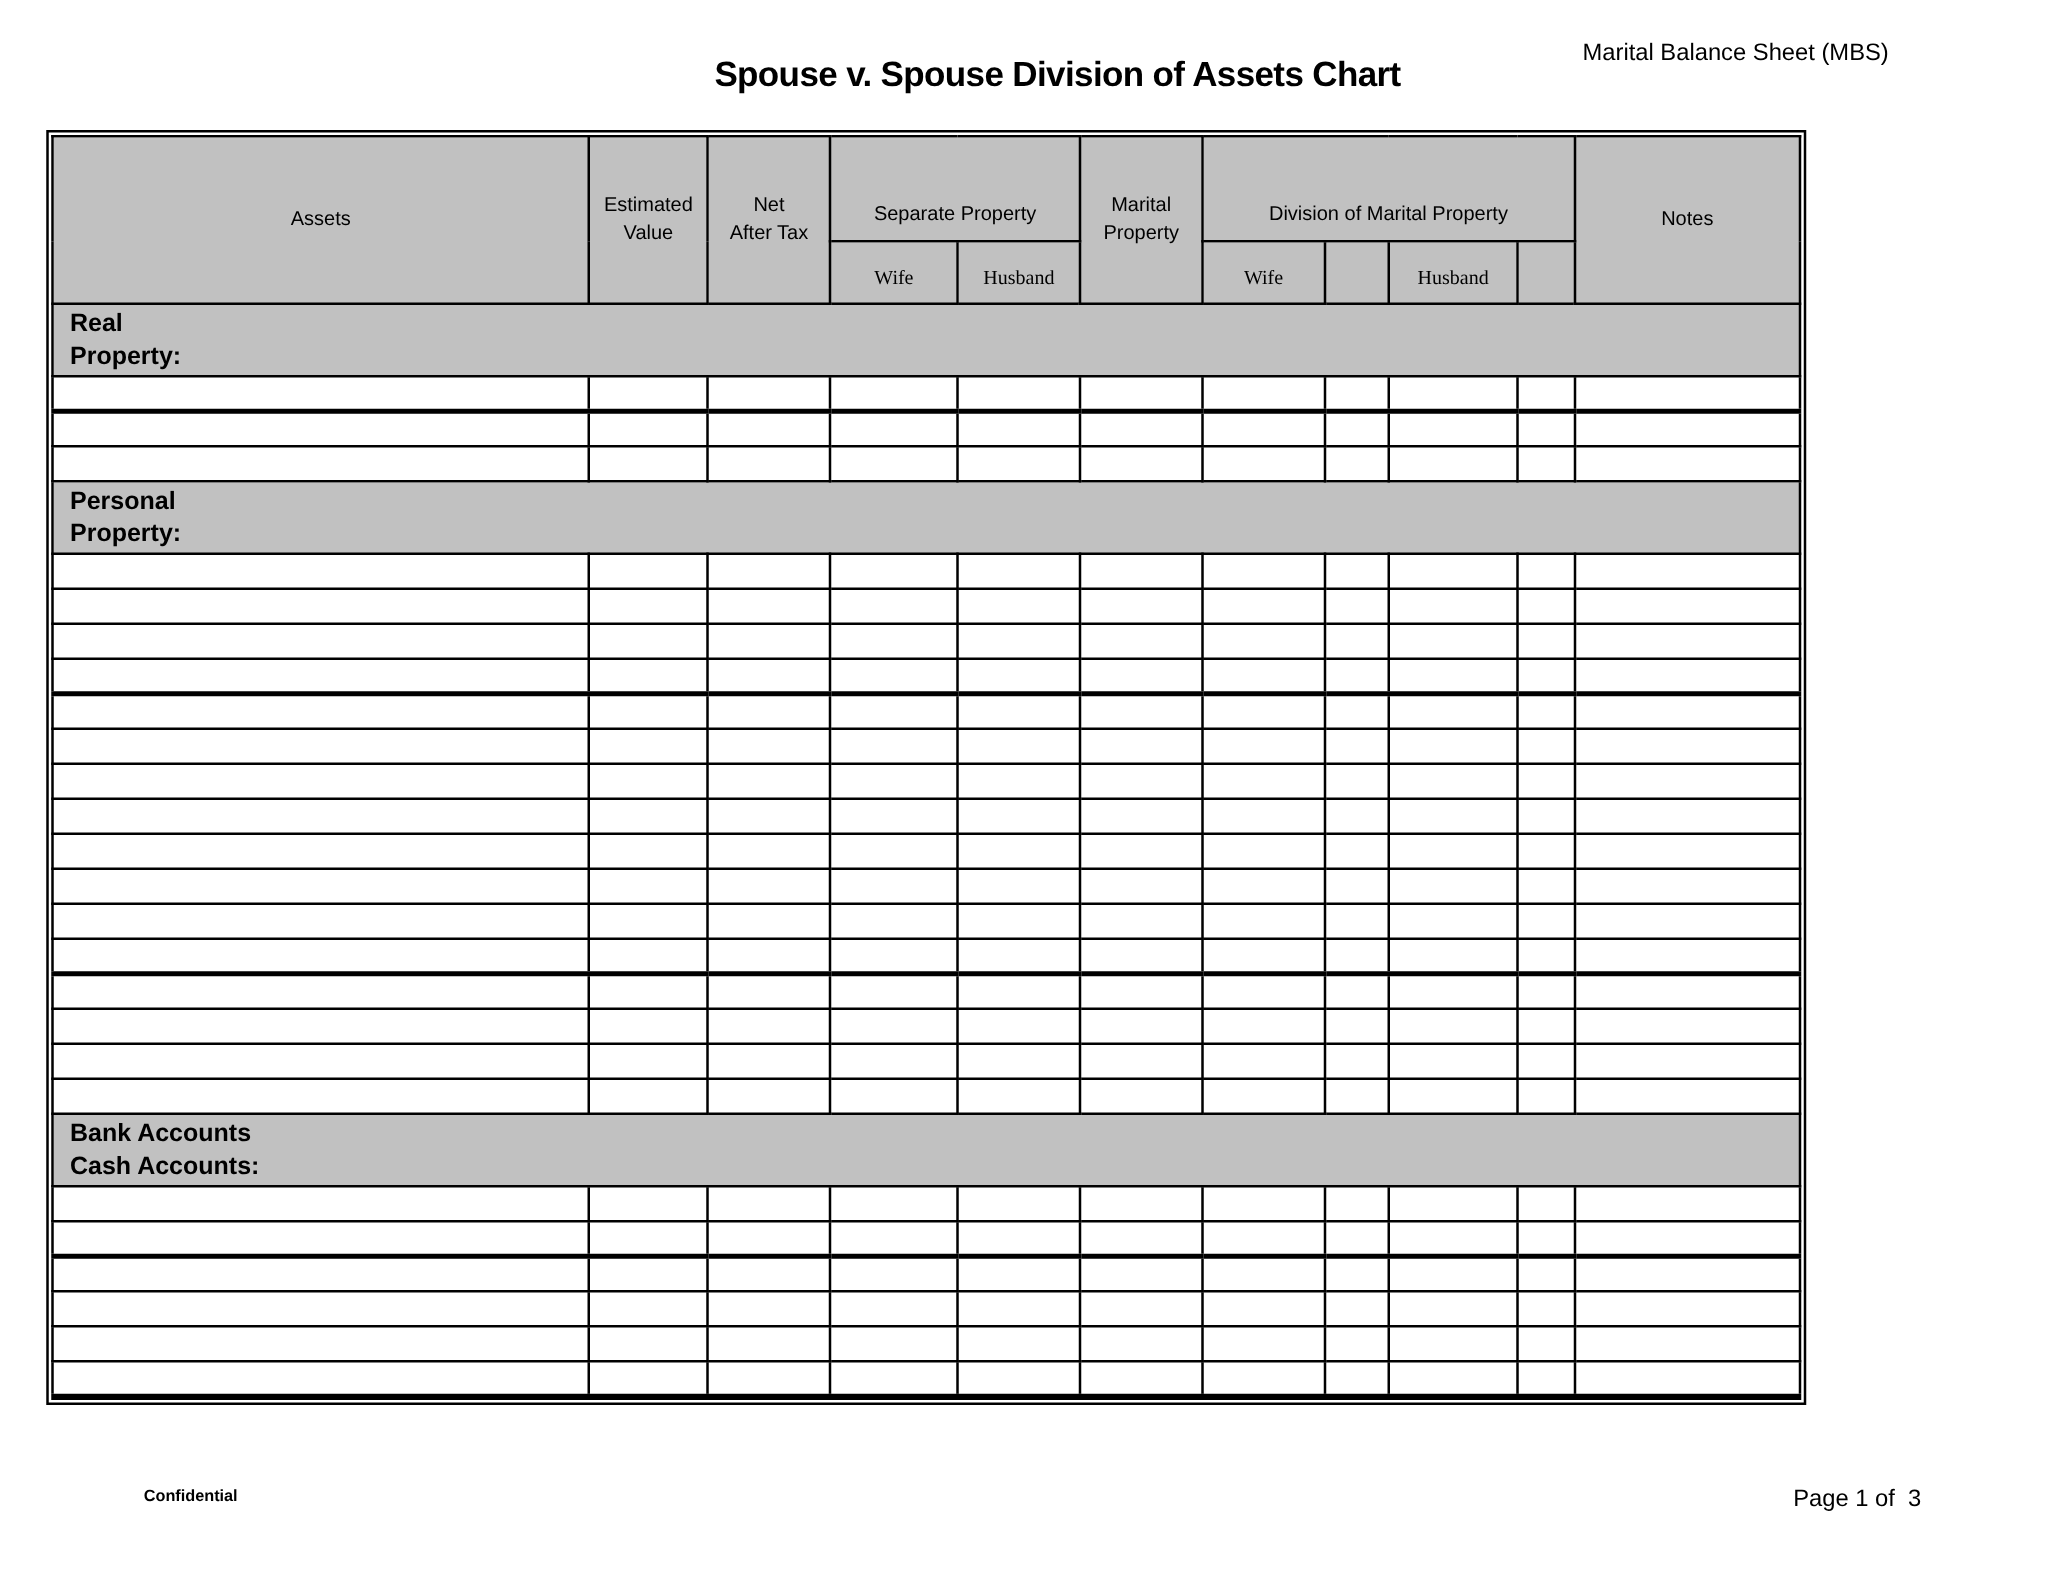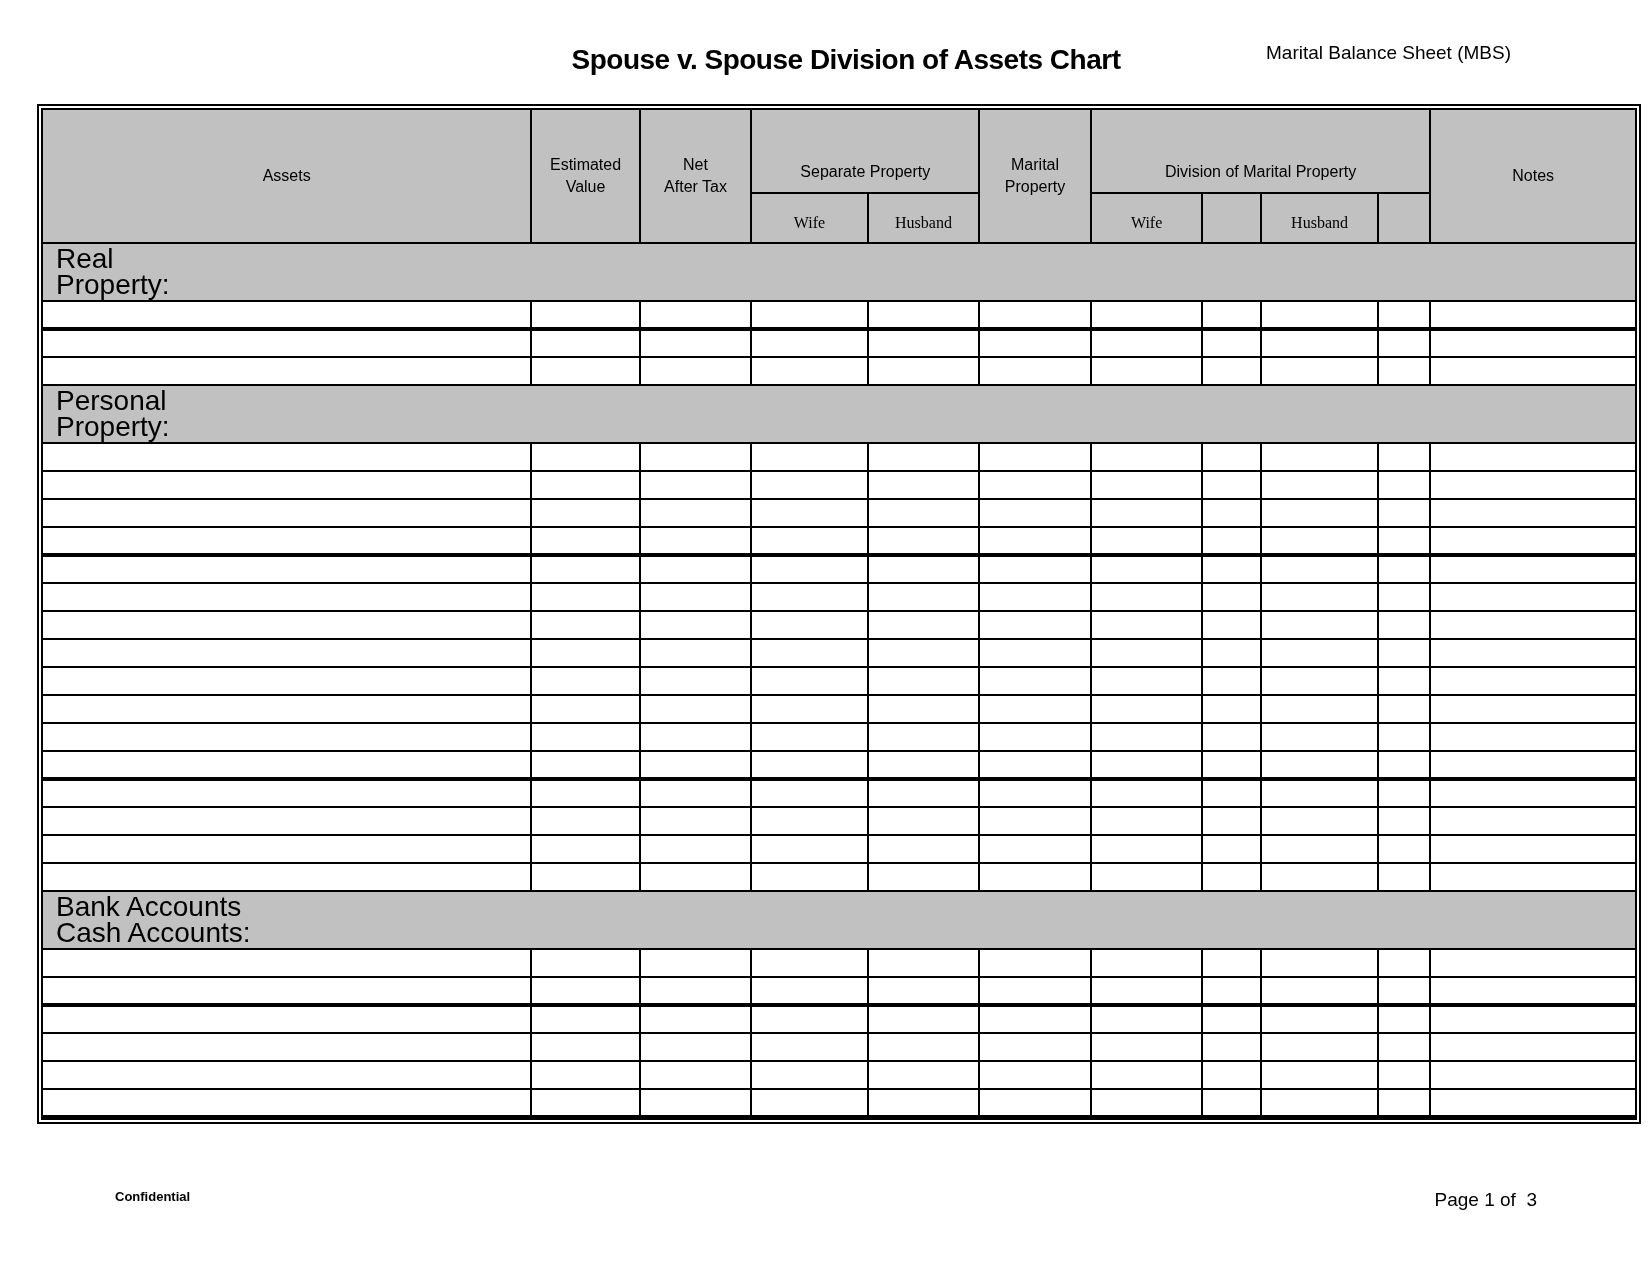--- a/index.html
+++ b/index.html
@@ -9,25 +9,25 @@
     position:relative;
     font-family:"Liberation Sans","DejaVu Sans",sans-serif;
     color:#000;
   }
   .doc-title {
     position:absolute; left:0; right:0; top:44px;
     text-align:center;
     font-size:28px; font-weight:bold; letter-spacing:-0.5px;margin-left:42px;
   }
   .doc-subtitle {
-    position:absolute; left:1266px; top:42px;
+    position:absolute; left:1266px; top:32px;
     font-size:19px;
   }
   .table-wrap {
-    position:absolute; left:37px; top:104px; width:1604px;
+    position:absolute; left:37px; top:104px; width:1408px;
     border:2px solid #000;
     padding:2px;
     background:#fff;
   }
   table.mbs {
     width:100%;
     border-collapse:collapse;
     table-layout:fixed;
     border:2px solid #000;
     border-bottom:5px solid #000;
@@ -43,22 +43,22 @@
     text-align:center;
     vertical-align:middle;
     line-height:22px;
   }
   thead tr.hdr-top { height:84px; }
   thead tr.hdr-sub { height:50px; }
   th.group-th { vertical-align:bottom; padding-bottom:9px;margin-top:13px; }
   th.sub-th   { vertical-align:bottom; padding-bottom:8px;font-family:Liberation Serif, serif; }
   tr.section-row td {
     background:#c1c1c1;
-    font-weight:normal;
-    font-size:28px;
+    font-weight:bold;
+    font-size:20px;
     line-height:26px;
     text-align:left;
     vertical-align:middle;
     padding:2px 0 2px 13px;
     height:58px;
   }
   tr.blank-row { height:28px; }
   tr.blank-row td { background:#fff; }
   tr.thick-bottom td { border-bottom-width:4px; }
   .footer-left {

